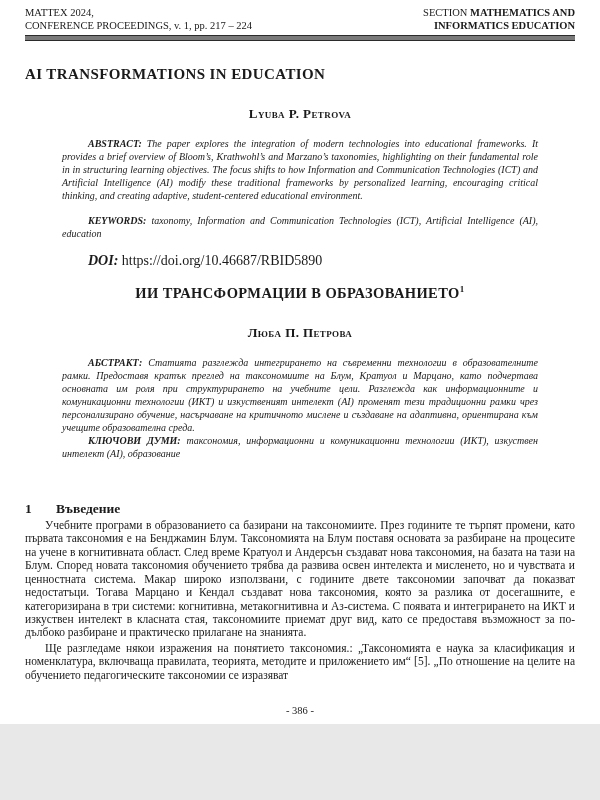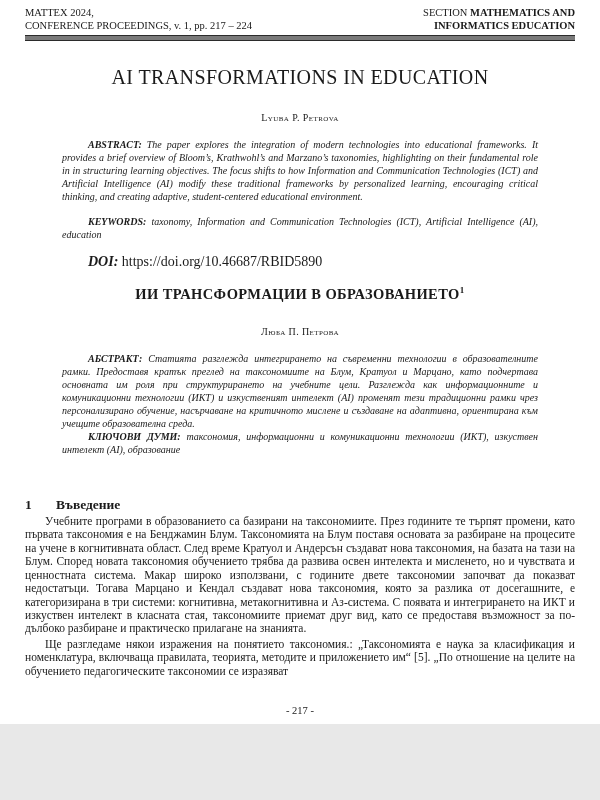--- a/index.html
+++ b/index.html
@@ -10,22 +10,22 @@
   }
   
   .running-head{display:flex;justify-content:space-between;align-items:flex-start;
     font-size:10.5px;line-height:1.25;}
   .rh-left{text-align:left;}
   .rh-right{text-align:right;font-weight:700;}
   .rh-right .light{font-weight:400;}
   .head-rule{height:4px;background:#7a7a7a;border-top:1.2px solid #2b2b2b;
     border-bottom:1.2px solid #2b2b2b;margin-top:3px;}
   
-  .title-en{margin-top:25px;text-align:center;font-weight:400;font-size:20px;letter-spacing:.4px;}
-  .author{margin-top:23px;text-align:center;font-weight:400;font-size:10px;
+  .title-en{margin-top:25px;font-weight:700;font-size:15px;letter-spacing:.4px;}
+  .author{margin-top:23px;text-align:center;font-weight:700;font-size:13px;
     font-variant:small-caps;letter-spacing:.4px;}
   
   .abstract-block{margin:15px 37px 0 37px;font-size:10px;line-height:13px;
     font-style:italic;text-align:justify;}
   .abstract-block p{margin:0;text-indent:26px;}
   .abstract-block p.gap{margin-top:12px;}
   .lbl{font-weight:700;}
   .doi-line{margin:13px 37px 0 37px;font-size:14px;text-indent:26px;}
   .doi-line .lbl{font-style:italic;}
   .title-bg{margin-top:15px;text-align:center;font-weight:700;font-size:14.5px;letter-spacing:.4px;}
@@ -85,15 +85,15 @@
   <div class="section-heading"><span class="num">1</span><span>Въведение</span></div>
   <p class="body-par">Учебните програми в образованието са базирани на таксономиите. През годините те търпят промени, като първата таксономия е на Бенджамин Блум. Таксономията на Блум поставя основата за разбиране на процесите на учене в когнитивната област. След време Кратуол и Андерсън създават нова таксономия, на базата на тази на Блум. Според новата таксономия обучението трябва да развива освен интелекта и мисленето, но и чувствата и ценностната система. Макар широко използвани, с годините двете таксономии започват да показват недостатъци. Тогава Марцано и Кендал създават нова таксономия, която за разлика от досегашните, е категоризирана в три системи: когнитивна, метакогнитивна и Аз-система. С появата и интегрирането на ИКТ и изкуствен интелект в класната стая, таксономиите приемат друг вид, като се предоставя възможност за по-дълбоко разбиране и практическо прилагане на знанията.</p>
 
   <p class="body-par">Ще разгледаме някои изражения на понятието таксономия.: „Таксономията е наука за класификация и номенклатура, включваща правилата, теорията, методите и приложението им“ [5]. „По отношение на целите на обучението педагогическите таксономии се изразяват</p>
 
   <div class="footnote-area">
     <hr class="footnote-rule">
     <div class="footnote-text"><sup>1</sup><span> Настоящата статия е частично финансирана по проект  № РД-08-112/18.01.2024г. на Шуменски университет</span></div>
   </div>
 
-  <div class="folio">- 217 -</div>
+  <div class="folio">- 386 -</div>
 
 </div>
 
 </body></html>

